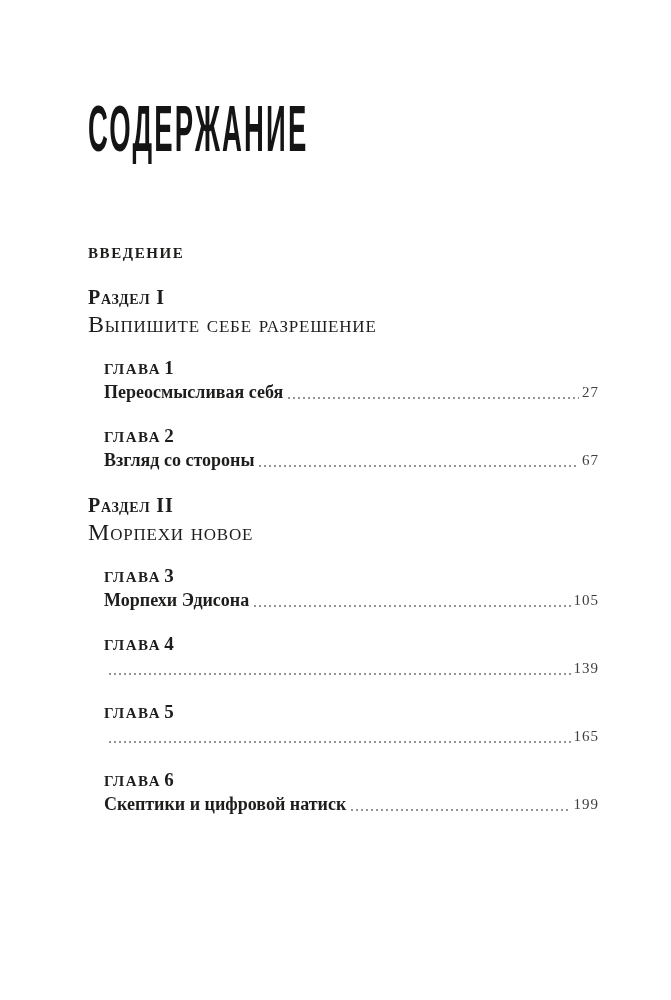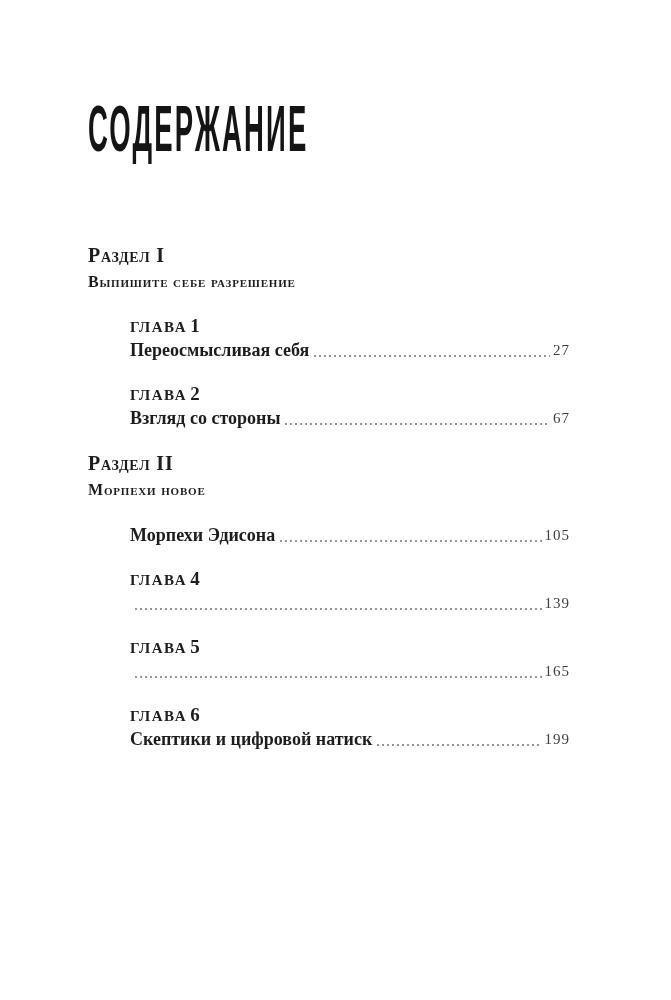--- a/index.html
+++ b/index.html
@@ -9,21 +9,21 @@
   }
   body {
     width: 671px;
     height: 1000px;
     overflow: hidden;
     font-family: "Liberation Serif", serif;
     color: #1d1d1b;
   }
   .toc {
     padding-left: 88px;
-    padding-right: 101px;
+    padding-right: 72px;
     box-sizing: border-box;
   }
   
   .book-title {
     margin-top: 97px;
     font-family: "Liberation Sans", sans-serif;
     font-weight: 700;
     font-size: 64px;
     line-height: 64px;
     letter-spacing: 5px;
@@ -71,48 +71,49 @@
   .section { margin-top: 18px; }
   .section-label {
     font-weight: 700;
     font-size: 20px;
     line-height: 28px;
     font-variant: small-caps;
     letter-spacing: 0.8px;
     font-family: Liberation Serif, serif;
   }
   .section-title {
-    font-weight: 700;
-    font-size: 16px;
+    font-weight: 400;
+    font-size: 24px;
     line-height: 26px;
     font-variant: small-caps;
     letter-spacing: 0.8px;
   }
   
-  .chapter { margin-top: 20px; margin-left: 42px; }
+  .chapter { margin-top: 20px; margin-left: 16px; }
   .chapter-label { line-height: 22px; }
   .chapter-label .lbl {
     font-weight: 700;
     font-size: 15px;
     letter-spacing: 1.6px;
   }
   .chapter-label .num {
     font-weight: 700;
     font-size: 19px;
     margin-left: 3px;
   }
 </style>
 </head>
 <body>
 
 <div class="toc">
 
   <div class="book-title">СОДЕРЖАНИЕ</div>
 
   <div class="intro">
+    <div class="small-label">ВВЕДЕНИЕ</div>
   </div>
 
   <div class="section">
     <div class="section-label">Раздел I</div>
     <div class="section-title">Выпишите себе разрешение</div>
   </div>
 
   <div class="chapter">
     <div class="chapter-label">
       <span class="lbl">ГЛАВА</span><span class="num">1</span>
@@ -134,20 +135,23 @@
       <span class="page-num">67</span>
     </div>
   </div>
 
   <div class="section">
     <div class="section-label">Раздел II</div>
     <div class="section-title">Морпехи новое</div>
   </div>
 
   <div class="chapter">
+    <div class="chapter-label">
+      <span class="lbl">ГЛАВА</span><span class="num">3</span>
+    </div>
     <div class="entry-row">
       <span class="entry-title">Морпехи Эдисона</span>
       <span class="leader"></span>
       <span class="page-num">105</span>
     </div>
   </div>
 
   <div class="chapter">
     <div class="chapter-label">
       <span class="lbl">ГЛАВА</span><span class="num">4</span>

